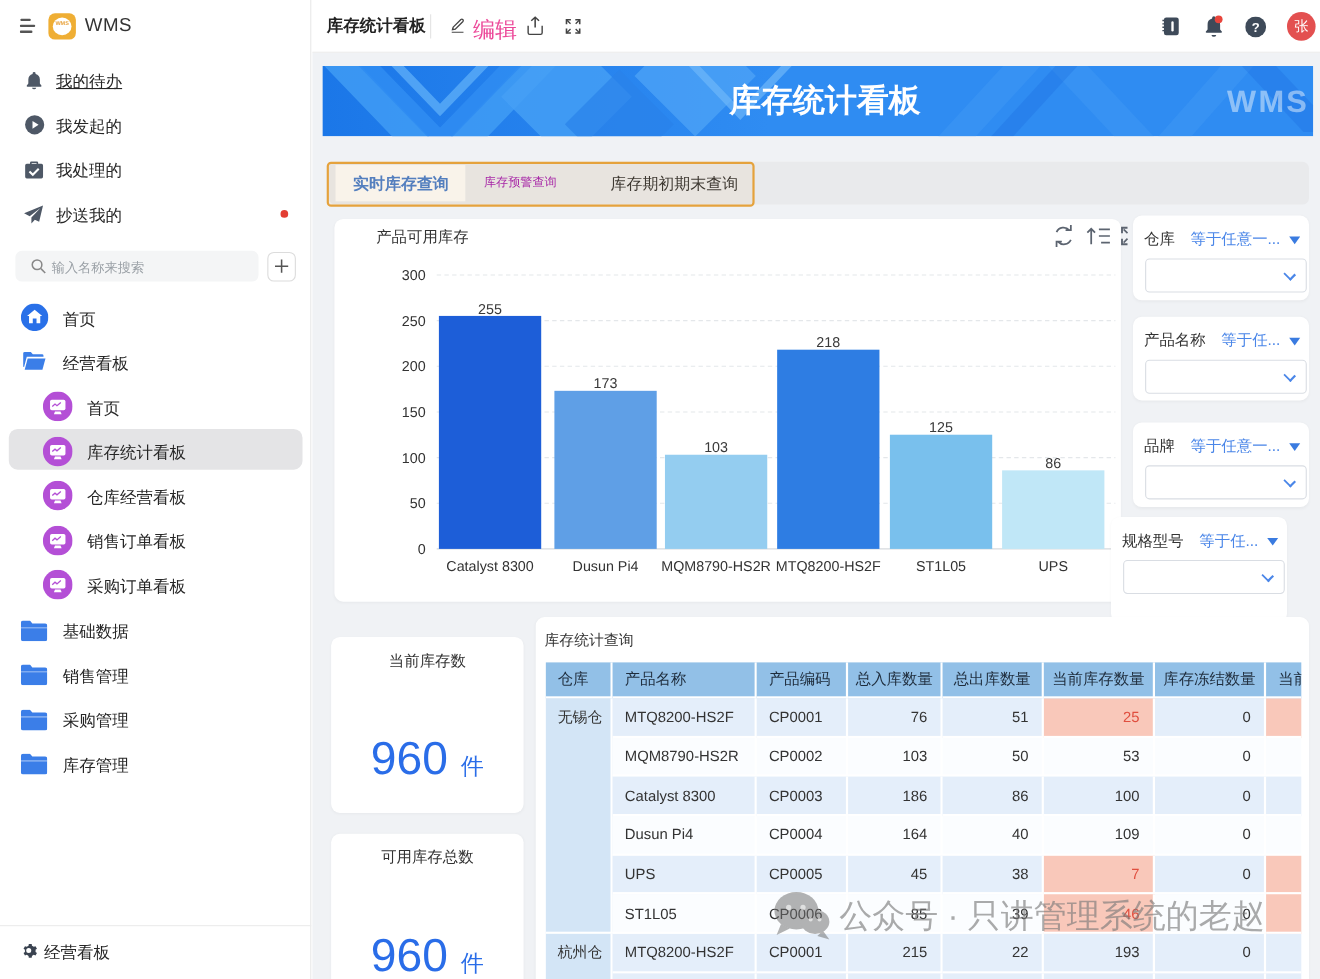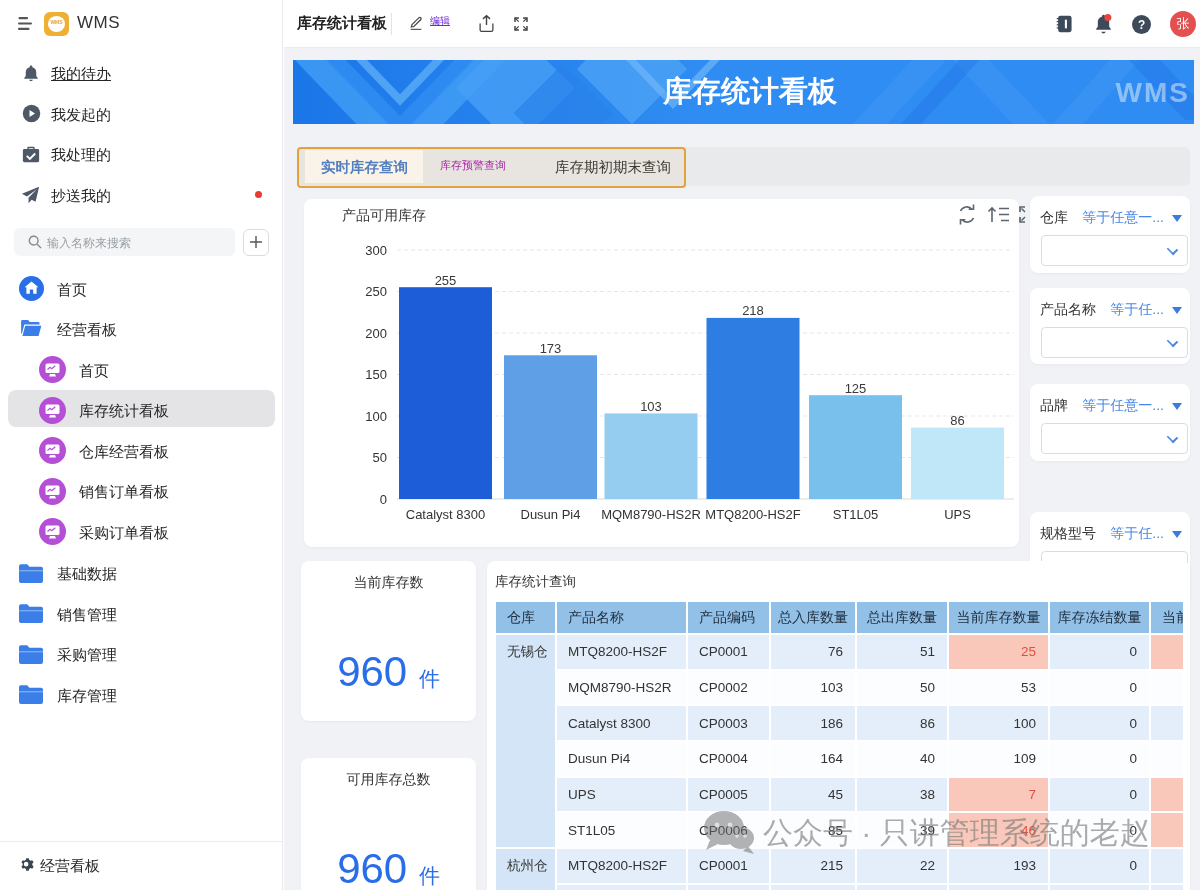--- a/index.html
+++ b/index.html
@@ -152,21 +152,21 @@
   </svg>
   <div class="abs" style="left:40px;top:857px;font-size:15px;color:#262626;">经营看板</div>
 </div>
 <div id="topbar">
   <div class="abs" style="left:13px;top:14px;font-size:15px;font-weight:bold;color:#222;">库存统计看板</div>
   <div class="abs" style="left:107px;top:13px;width:1px;height:22px;background:#e3e3e3;"></div>
   <svg class="abs" style="left:124px;top:16px;" width="16" height="16" viewBox="0 0 24 24" fill="none" stroke="#444" stroke-width="1.8">
     <path d="M4 20h16" stroke-width="1.6"></path>
     <path d="M6 16l10.5-10.5a2 2 0 0 1 2.8 2.8L8.8 18.8 5 19.5z" transform="translate(0 -3)"></path>
   </svg>
-  <div class="abs" style="left:146px;top:14px;font-size:10px;color:#6d28d9;text-decoration:underline;">编辑</div>
+  <div class="abs" style="left:146px;top:14px;font-size:20px;color:#ec4899;">编辑</div>
   <svg class="abs" style="left:194px;top:14px;" width="17" height="19" viewBox="0 0 24 26" fill="none" stroke="#444" stroke-width="2">
     <path d="M12 2v13M7 6.5L12 2l5 4.5"></path>
     <path d="M3 13v9a2 2 0 0 0 2 2h14a2 2 0 0 0 2-2v-9" stroke-width="1.8"></path>
   </svg>
   <svg class="abs" style="left:229px;top:16px;" width="16" height="16" viewBox="0 0 24 24" fill="none" stroke="#444" stroke-width="2.2">
     <path d="M9 3H3v6M15 3h6v6M9 21H3v-6M15 21h6v-6" fill="none"></path>
     <path d="M3 3l5.5 5.5M21 3l-5.5 5.5M3 21l5.5-5.5M21 21l-5.5-5.5" stroke-width="1.8"></path>
   </svg>
 
   <svg class="abs" style="left:772px;top:15px;" width="17" height="18" viewBox="0 0 24 25">
@@ -313,30 +313,30 @@
       </div>
   </div>
   <div class="card fcard" style="left:746px;top:336px;height:77px;">
     <div class="flabel">品牌</div>
       <div class="fop">等于任意一...</div>
       <div class="ftri"></div>
     <div class="fsel">
         <div class="fchev"></div>
       </div>
   </div>
-  <div class="card fcard" style="left:746px;top:422px;height:96px;margin-top:42px;">
+  <div class="card fcard" style="left:726px;top:422px;height:96px;">
     <div class="flabel">规格型号</div>
       <div class="fop">等于任...</div>
       <div class="ftri"></div>
     <div class="fsel">
         <div class="fchev"></div>
       </div>
   </div>
 
-  <div class="card" style="left:17px;top:513px;width:175px;height:160px;">
+  <div class="card" style="left:17px;top:531px;width:175px;height:160px;">
     <div style="position:absolute;left:0;right:0;top:13px;text-align:center;font-size:14px;color:#333;">当前库存数</div>
     <div style="position:absolute;left:0;right:0;top:87px;height:48px;line-height:48px;text-align:center;font-size:42px;color:#2a6de8;">960 <span style="font-size:21px;">件</span></div>
   </div>
   <div class="card" style="left:17px;top:710px;width:175px;height:182px;">
     <div style="position:absolute;left:0;right:0;top:13px;text-align:center;font-size:14px;color:#333;">可用库存总数</div>
     <div style="position:absolute;left:0;right:0;top:87px;height:48px;line-height:48px;text-align:center;font-size:42px;color:#2a6de8;">960 <span style="font-size:21px;">件</span></div>
   </div>
 
   <div class="card" style="left:203px;top:513px;width:703px;height:380px;border-radius:8px 8px 0 0;">
     <div style="position:absolute;left:8px;top:12px;font-size:13.5px;color:#333;">库存统计查询</div>

